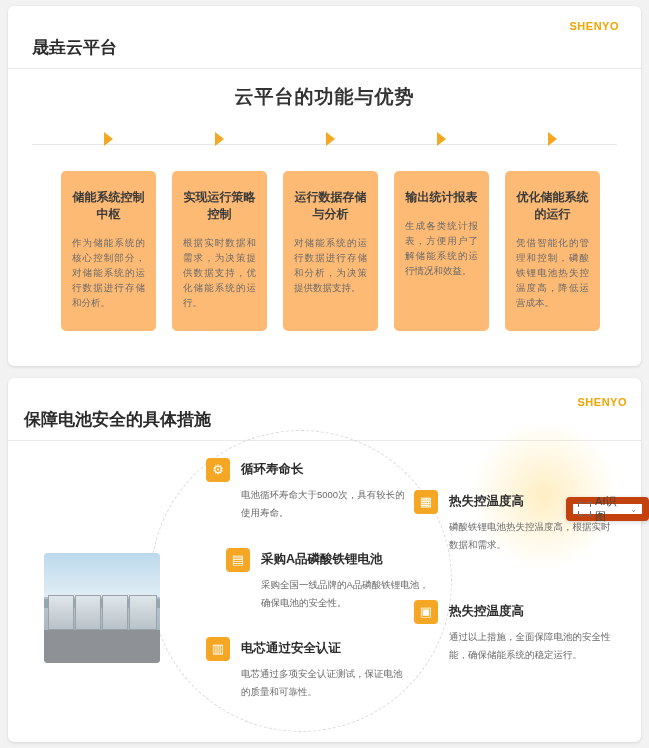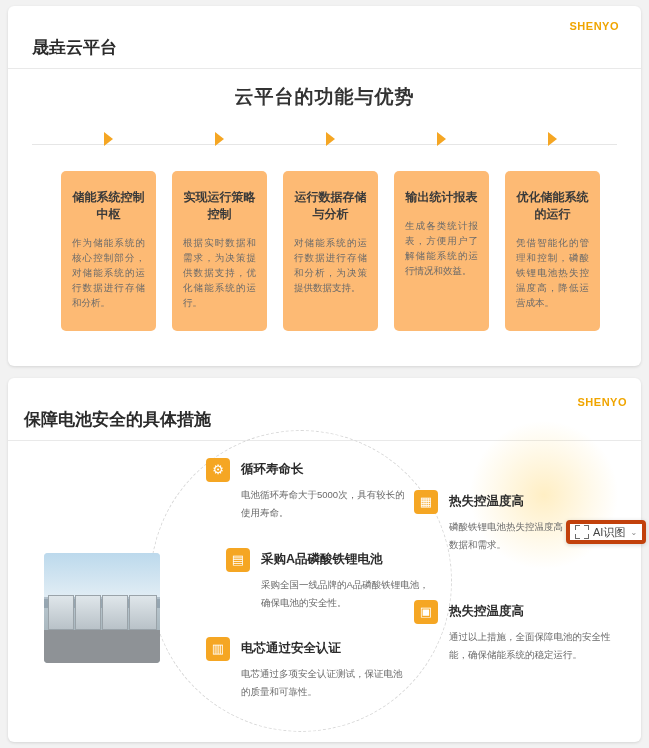--- a/index.html
+++ b/index.html
@@ -205,25 +205,25 @@
   #feat-1 { left: 206px; top: 458px; }
   #feat-2 { left: 226px; top: 548px; }
   #feat-3 { left: 206px; top: 637px; }
   #feat-4 { left: 414px; top: 490px; }
   #feat-5 { left: 414px; top: 600px; }
 
   
   #ai-widget {
     position: absolute;
     left: 566px;
-    top: 520px;
+    top: 497px;
     height: 24px;
     min-width: 78px;
     background: #ffffff;
-    border: 4px solid #c2410c;
+    border: 7px solid #c2410c;
     border-radius: 4px;
     box-shadow: 0 1px 4px rgba(0,0,0,0.16);
     display: flex;
     align-items: center;
     padding: 0 5px;
     box-sizing: border-box;
     font-size: 11px;
     color: #444;
   }
   #ai-widget .scanbox {

